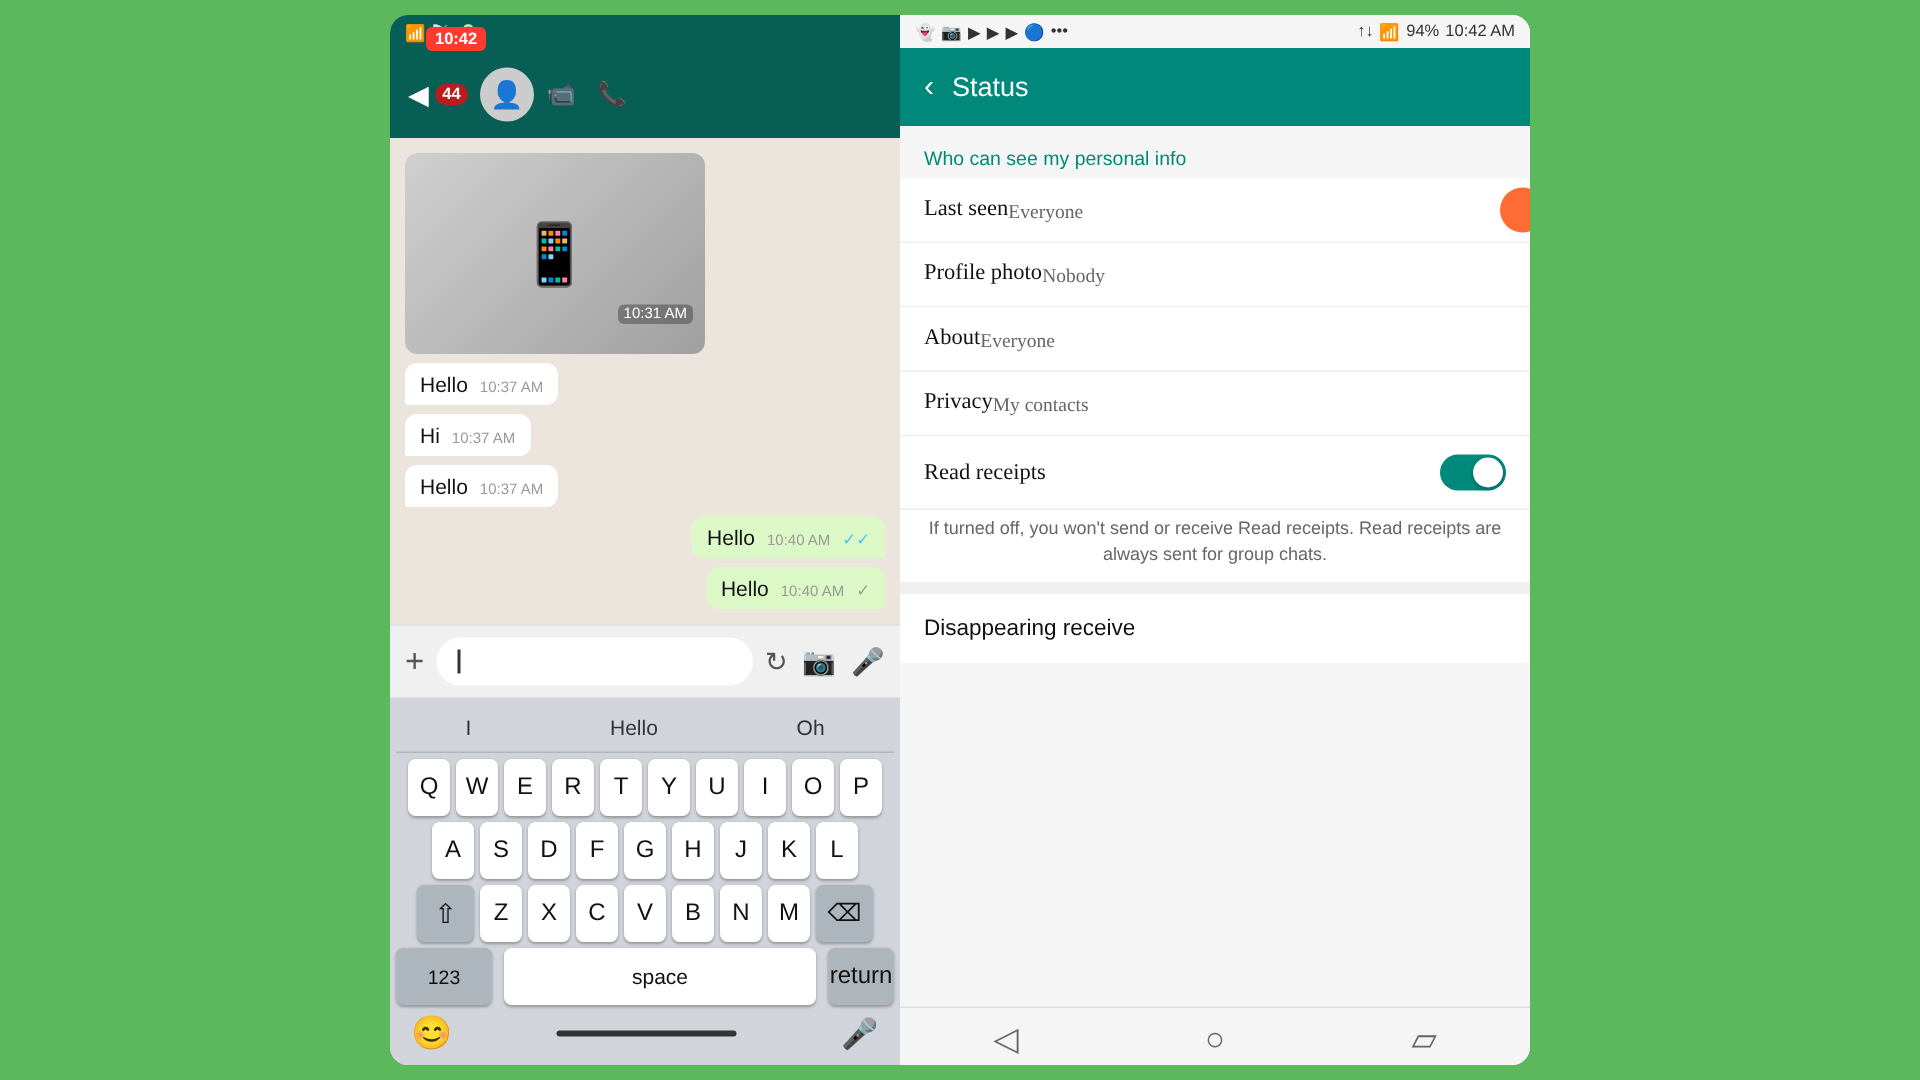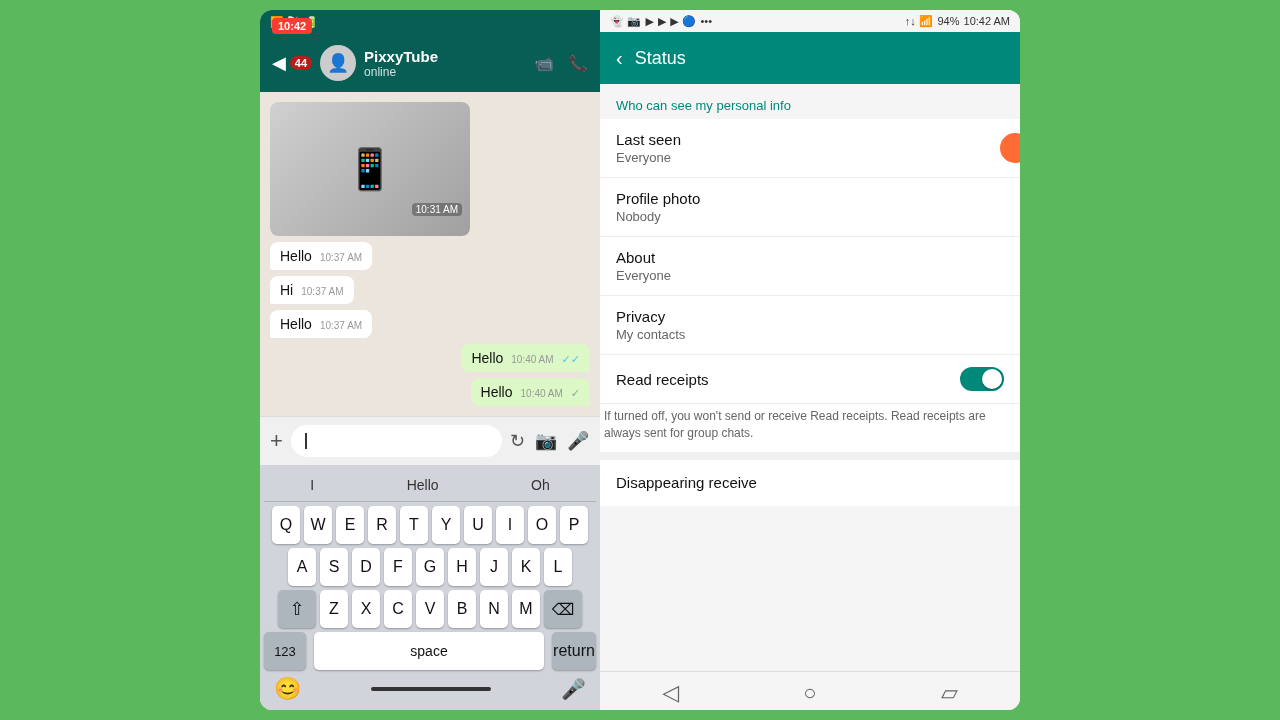--- a/index.html
+++ b/index.html
@@ -28,21 +28,21 @@
 
     .status-bar-left {
       background: #ff3b30;
       color: white;
       font-size: 11px;
       font-weight: bold;
       padding: 2px 6px;
       border-radius: 4px;
       position: absolute;
       top: 8px;
-      left: 12px;
+      left: 24px;
     }
 
     .chat-header-top {
       background: #075e54;
       padding: 6px 12px;
       display: flex;
       align-items: center;
       gap: 8px;
       height: 58px;
     }
@@ -269,21 +269,21 @@
       height: 38px;
       display: flex;
       align-items: center;
       justify-content: center;
       cursor: pointer;
       box-shadow: 0 1px 2px rgba(0,0,0,0.3);
     }
 
     .key-shift { width: 38px; font-size: 18px; }
     .key-del { width: 38px; font-size: 16px; }
-    .key-123 { width: 42px; font-size: 13px; }
+    .key-123 { width: 64px; font-size: 13px; }
     .key-space { flex: 1; font-size: 14px; }
     .key-return { width: 44px; font-size: 16px; }
 
     .bottom-row {
       display: flex;
       justify-content: center;
       gap: 4px;
       align-items: center;
       margin-bottom: 2px;
     }
@@ -380,21 +380,22 @@
       padding: 12px 16px;
       background: white;
       border-bottom: 1px solid #eee;
       display: flex;
       align-items: center;
       justify-content: space-between;
     }
 
     .privacy-item-left {
       display: flex;
-      flex-direction: column;
+      flex-direction: row;
+      font-family: Liberation Serif, serif;
     }
 
     .privacy-item-label {
       font-size: 15px;
       color: #111;
       font-weight: 400;
     }
 
     .privacy-item-value {
       font-size: 13px;
@@ -431,22 +432,23 @@
       position: absolute;
       right: -10px;
       top: 50%;
       transform: translateY(-50%);
     }
 
     .read-receipts-desc {
       font-size: 12px;
       color: #666;
       line-height: 1.4;
-      padding: 4px 4px 10px;
-      background: white;
+      padding: 4px 16px 10px;
+      background: white;
+      text-align: center;
     }
 
     .divider {
       height: 8px;
       background: #f0f0f0;
     }
 
     .disappearing-item {
       padding: 14px 16px;
       background: white;
@@ -486,24 +488,20 @@
     </div>
   </div>
 
   <div class="chat-header-top">
     <div style="display:flex;align-items:center;gap:4px;cursor:pointer;">
       <span style="color:white;font-size:18px;">◀</span>
       <span class="badge">44</span>
     </div>
     <div class="avatar-circle">
       <span style="font-size:18px;color:#888;">👤</span>
-    </div>
-    <div class="contact-info">
-      <div class="contact-name">PixxyTube</div>
-      <div class="contact-status">online</div>
     </div>
     <div class="header-icons">
       <span style="cursor:pointer;">📹</span>
       <span style="cursor:pointer;">📞</span>
     </div>
   </div>
 
   <div class="chat-messages">
 
     <div class="media-bubble">

